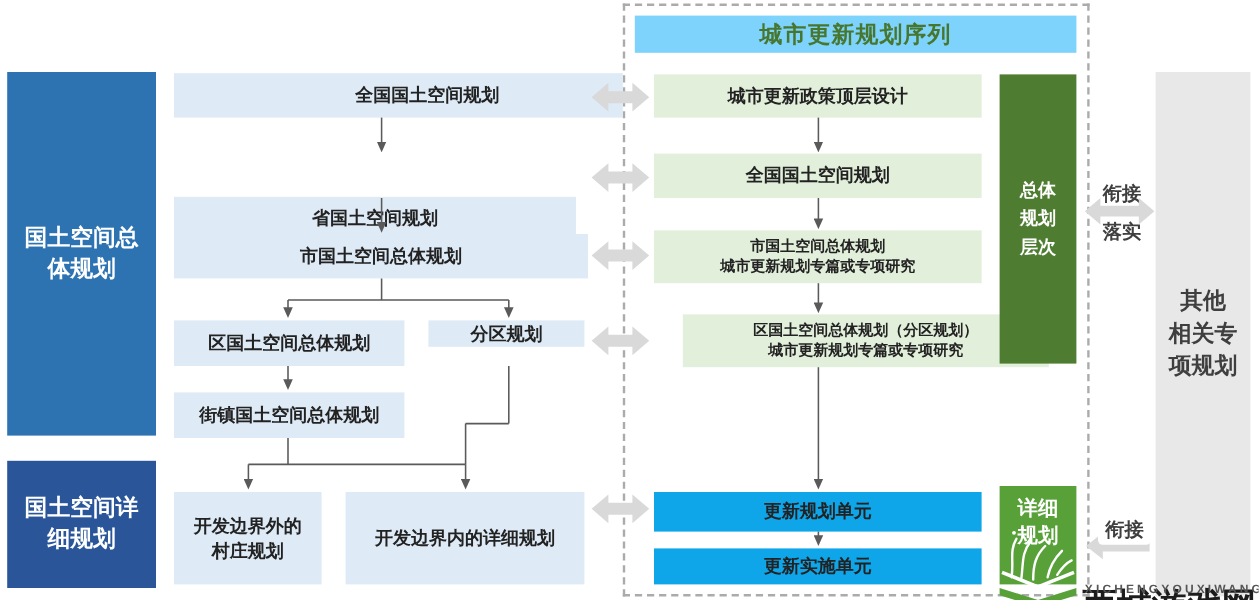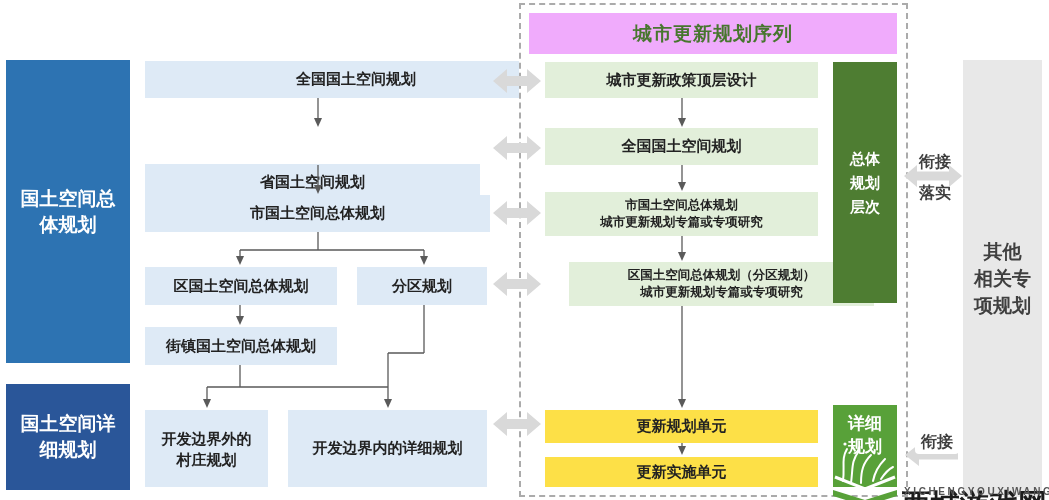--- a/index.html
+++ b/index.html
@@ -16,31 +16,31 @@
   
   .blue-label{color:#fff;font-size:19px;line-height:26px;}
   #lbl-master{left:6px;top:60px;width:124px;height:303px;background:#2D73B2;}
   #lbl-detail{left:6px;top:384px;width:124px;height:106px;background:#2A5699;}
   
   .lb{background:#DEEAF6;font-size:15px;}
   #b-national{left:145px;top:61px;width:374px;height:37px;padding-left:48px;}
   #b-province{left:145px;top:128px;width:335px;height:37px;margin-top:36px;}
   #b-city{left:145px;top:195px;width:345px;height:37px;}
   #b-district{left:145px;top:267px;width:192px;height:38px;}
-  #b-zoning{left:357px;top:267px;width:130px;height:38px;}
+  #b-zoning{left:357px;top:267px;width:130px;height:22px;}
   #b-town{left:145px;top:327px;width:192px;height:38px;}
   #b-village{left:145px;top:410px;width:123px;height:77px;line-height:21px;}
   #b-detailed{left:288px;top:410px;width:199px;height:77px;}
   
   #dashed-box{left:519px;top:3px;width:389px;height:494px;border:2px dashed #ABABAB;background:transparent;}
-  #renewal-title{left:529px;top:13px;width:368px;height:41px;background:#f0abfc;color:#47762E;font-size:19px;letter-spacing:1px;}
+  #renewal-title{left:529px;top:13px;width:368px;height:31px;background:#7dd3fc;color:#47762E;font-size:19px;letter-spacing:1px;}
   
   .gb{background:#E2EFDA;font-size:15px;}
   .gb2{background:#E2EFDA;font-size:12.5px;line-height:17px;}
-  .gm{background:#fde047;font-size:15px;}
+  .gm{background:#0ea5e9;font-size:15px;}
   #g-topdesign{left:545px;top:62px;width:273px;height:36px;}
   #g-policy{left:545px;top:128px;width:273px;height:37px;}
   #g-cityspecial{left:545px;top:192px;width:273px;height:44px;}
   #g-districtspecial{left:569px;top:262px;width:305px;height:44px;}
   #g-planunit{left:545px;top:410px;width:273px;height:33px;}
   #g-implunit{left:545px;top:457px;width:273px;height:30px;}
   
   #layer-master{left:833px;top:62px;width:64px;height:241px;background:#4E7D32;color:#fff;font-size:15px;line-height:24px;}
   #layer-detail{left:833px;top:405px;width:64px;height:82px;background:#58A139;color:#fff;font-size:17px;line-height:23px;align-items:flex-start;padding-top:7px;}
   

